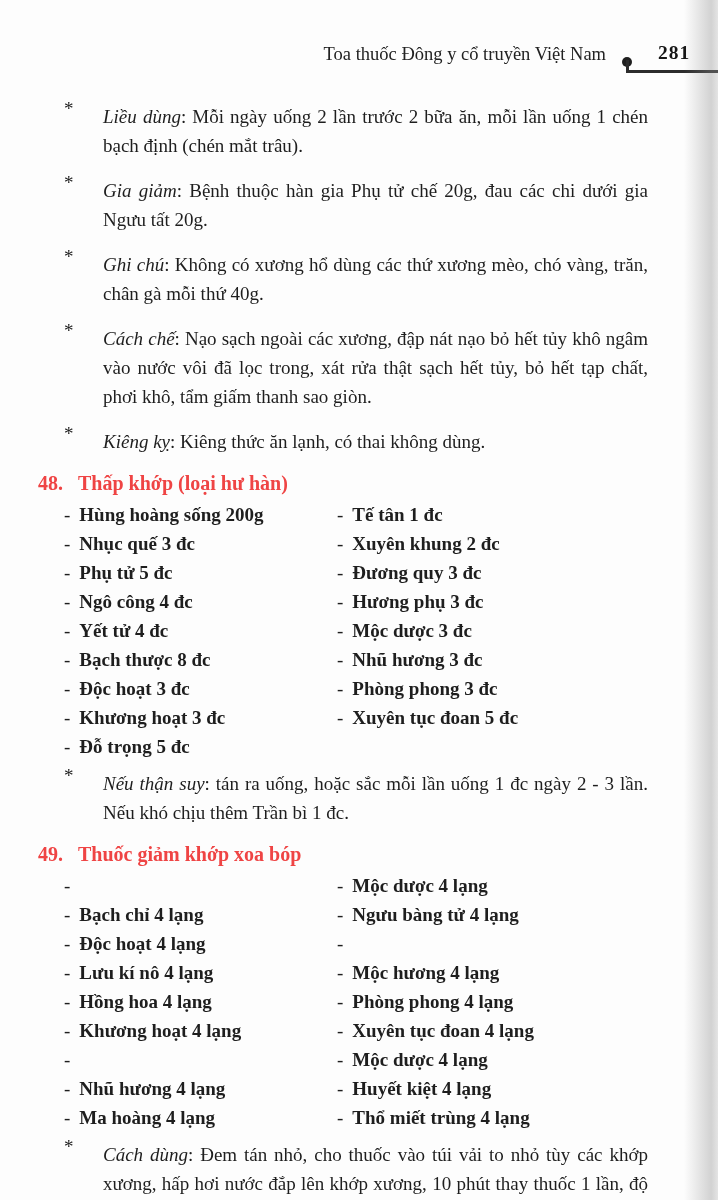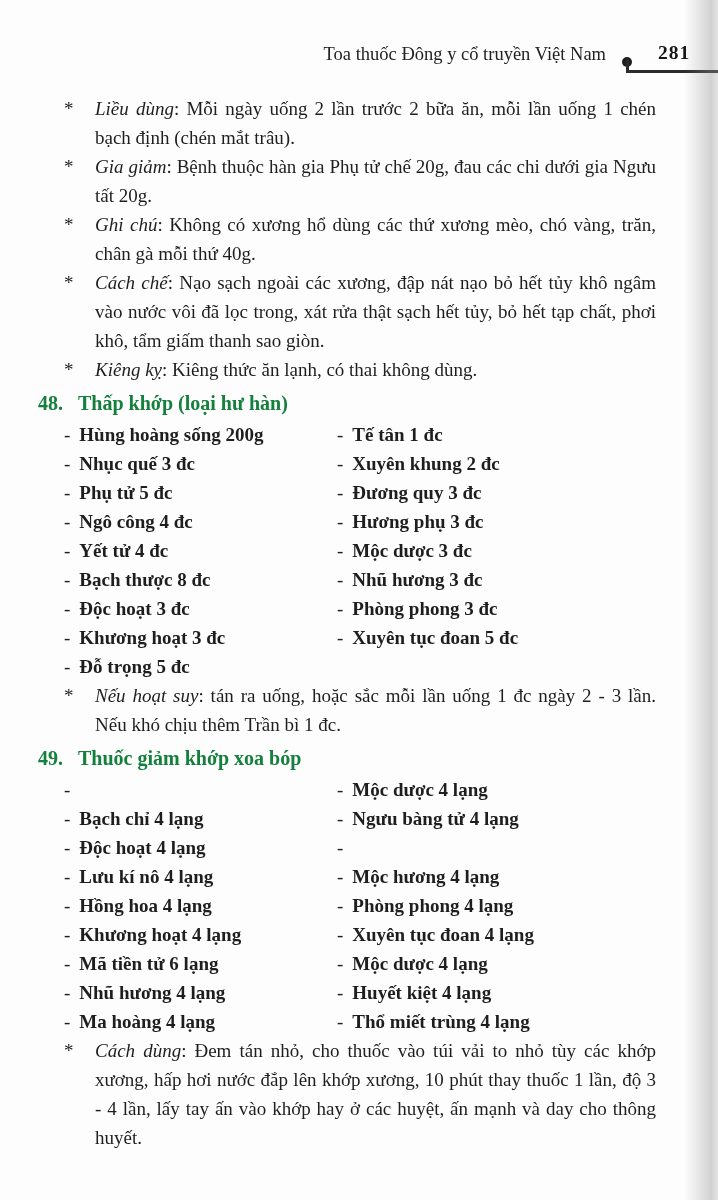--- a/index.html
+++ b/index.html
@@ -20,24 +20,24 @@
   .header-title { position:absolute; top:44px; right:112px; font-size:18.5px; color:#222; white-space:nowrap; }
   .header-dot { position:absolute; top:57px; left:622px; width:10px; height:10px; border-radius:50%; background:#1f1f1f; }
   .header-pagenum { position:absolute; top:42px; left:658px; font-size:19.5px; font-weight:bold; letter-spacing:1px; color:#161616; }
   .header-rule { position:absolute; top:70px; left:626px; width:92px; height:2.5px; background:#2c2c2c; }
   .header-stem { position:absolute; top:60px; left:626px; width:2.5px; height:12px; background:#2c2c2c; }
 
   .content { position:absolute; top:94px; left:0; width:718px; }
 
   .note { display:flex; margin:0 62px 0 64px; }
   .marker { flex:none; width:31px; font-size:19px; line-height:29px; color:#1e1e1e; }
-  .note-body { margin:0; flex:1; font-size:19px; line-height:29px; text-align:justify; }
+  .note-body { margin:8px; flex:1; font-size:19px; line-height:29px; text-align:justify; }
   .term { font-style:italic; }
 
-  .section-heading { margin:4px 0 1px 38px; font-size:20px; font-weight:bold; line-height:31px; color:#15803d; white-space:nowrap; }
+  .section-heading { margin:4px 0 1px 38px; font-size:20px; font-weight:bold; line-height:31px; color:#ef4444; white-space:nowrap; }
   .section-number { margin-right:15px; }
 
   .ing-row { display:flex; margin-left:64px; font-size:19px; line-height:29px; }
   .ing-cell { display:flex; }
   .ing-cell.left { width:273px; flex:none; }
   .dash { margin-right:9px; }
   .ing-text { white-space:nowrap;font-weight:bold; }
 </style>
 </head>
 <body>
@@ -159,21 +159,21 @@
   </div>
   <div class="ing-row">
     <div class="ing-cell left">
         <span class="dash">-</span>
         <span class="ing-text">Đỗ trọng 5 đc</span>
       </div>
   </div>
 
   <div class="note">
     <span class="marker">*</span>
-    <p class="note-body"><span class="term">Nếu hoạt suy</span><span>: tán ra uống, hoặc sắc mỗi lần uống 1 đc ngày 2 - 3 lần. Nếu khó chịu thêm Trần bì 1 đc.</span></p>
+    <p class="note-body"><span class="term">Nếu thận suy</span><span>: tán ra uống, hoặc sắc mỗi lần uống 1 đc ngày 2 - 3 lần. Nếu khó chịu thêm Trần bì 1 đc.</span></p>
   </div>
 
   <div class="section-heading">
     <span class="section-number">49.</span><span>Thuốc giảm khớp xoa bóp</span>
   </div>
 
   <div class="ing-row">
     <div class="ing-cell left">
         <span class="dash">-</span>
       </div>
@@ -227,21 +227,20 @@
         <span class="ing-text">Khương hoạt 4 lạng</span>
       </div>
     <div class="ing-cell">
         <span class="dash">-</span>
         <span class="ing-text">Xuyên tục đoan 4 lạng</span>
       </div>
   </div>
   <div class="ing-row">
     <div class="ing-cell left">
         <span class="dash">-</span>
-        <span class="ing-text">Mã tiền tử 6 lạng</span>
       </div>
     <div class="ing-cell">
         <span class="dash">-</span>
         <span class="ing-text">Mộc dược 4 lạng</span>
       </div>
   </div>
   <div class="ing-row">
     <div class="ing-cell left">
         <span class="dash">-</span>
         <span class="ing-text">Nhũ hương 4 lạng</span>

